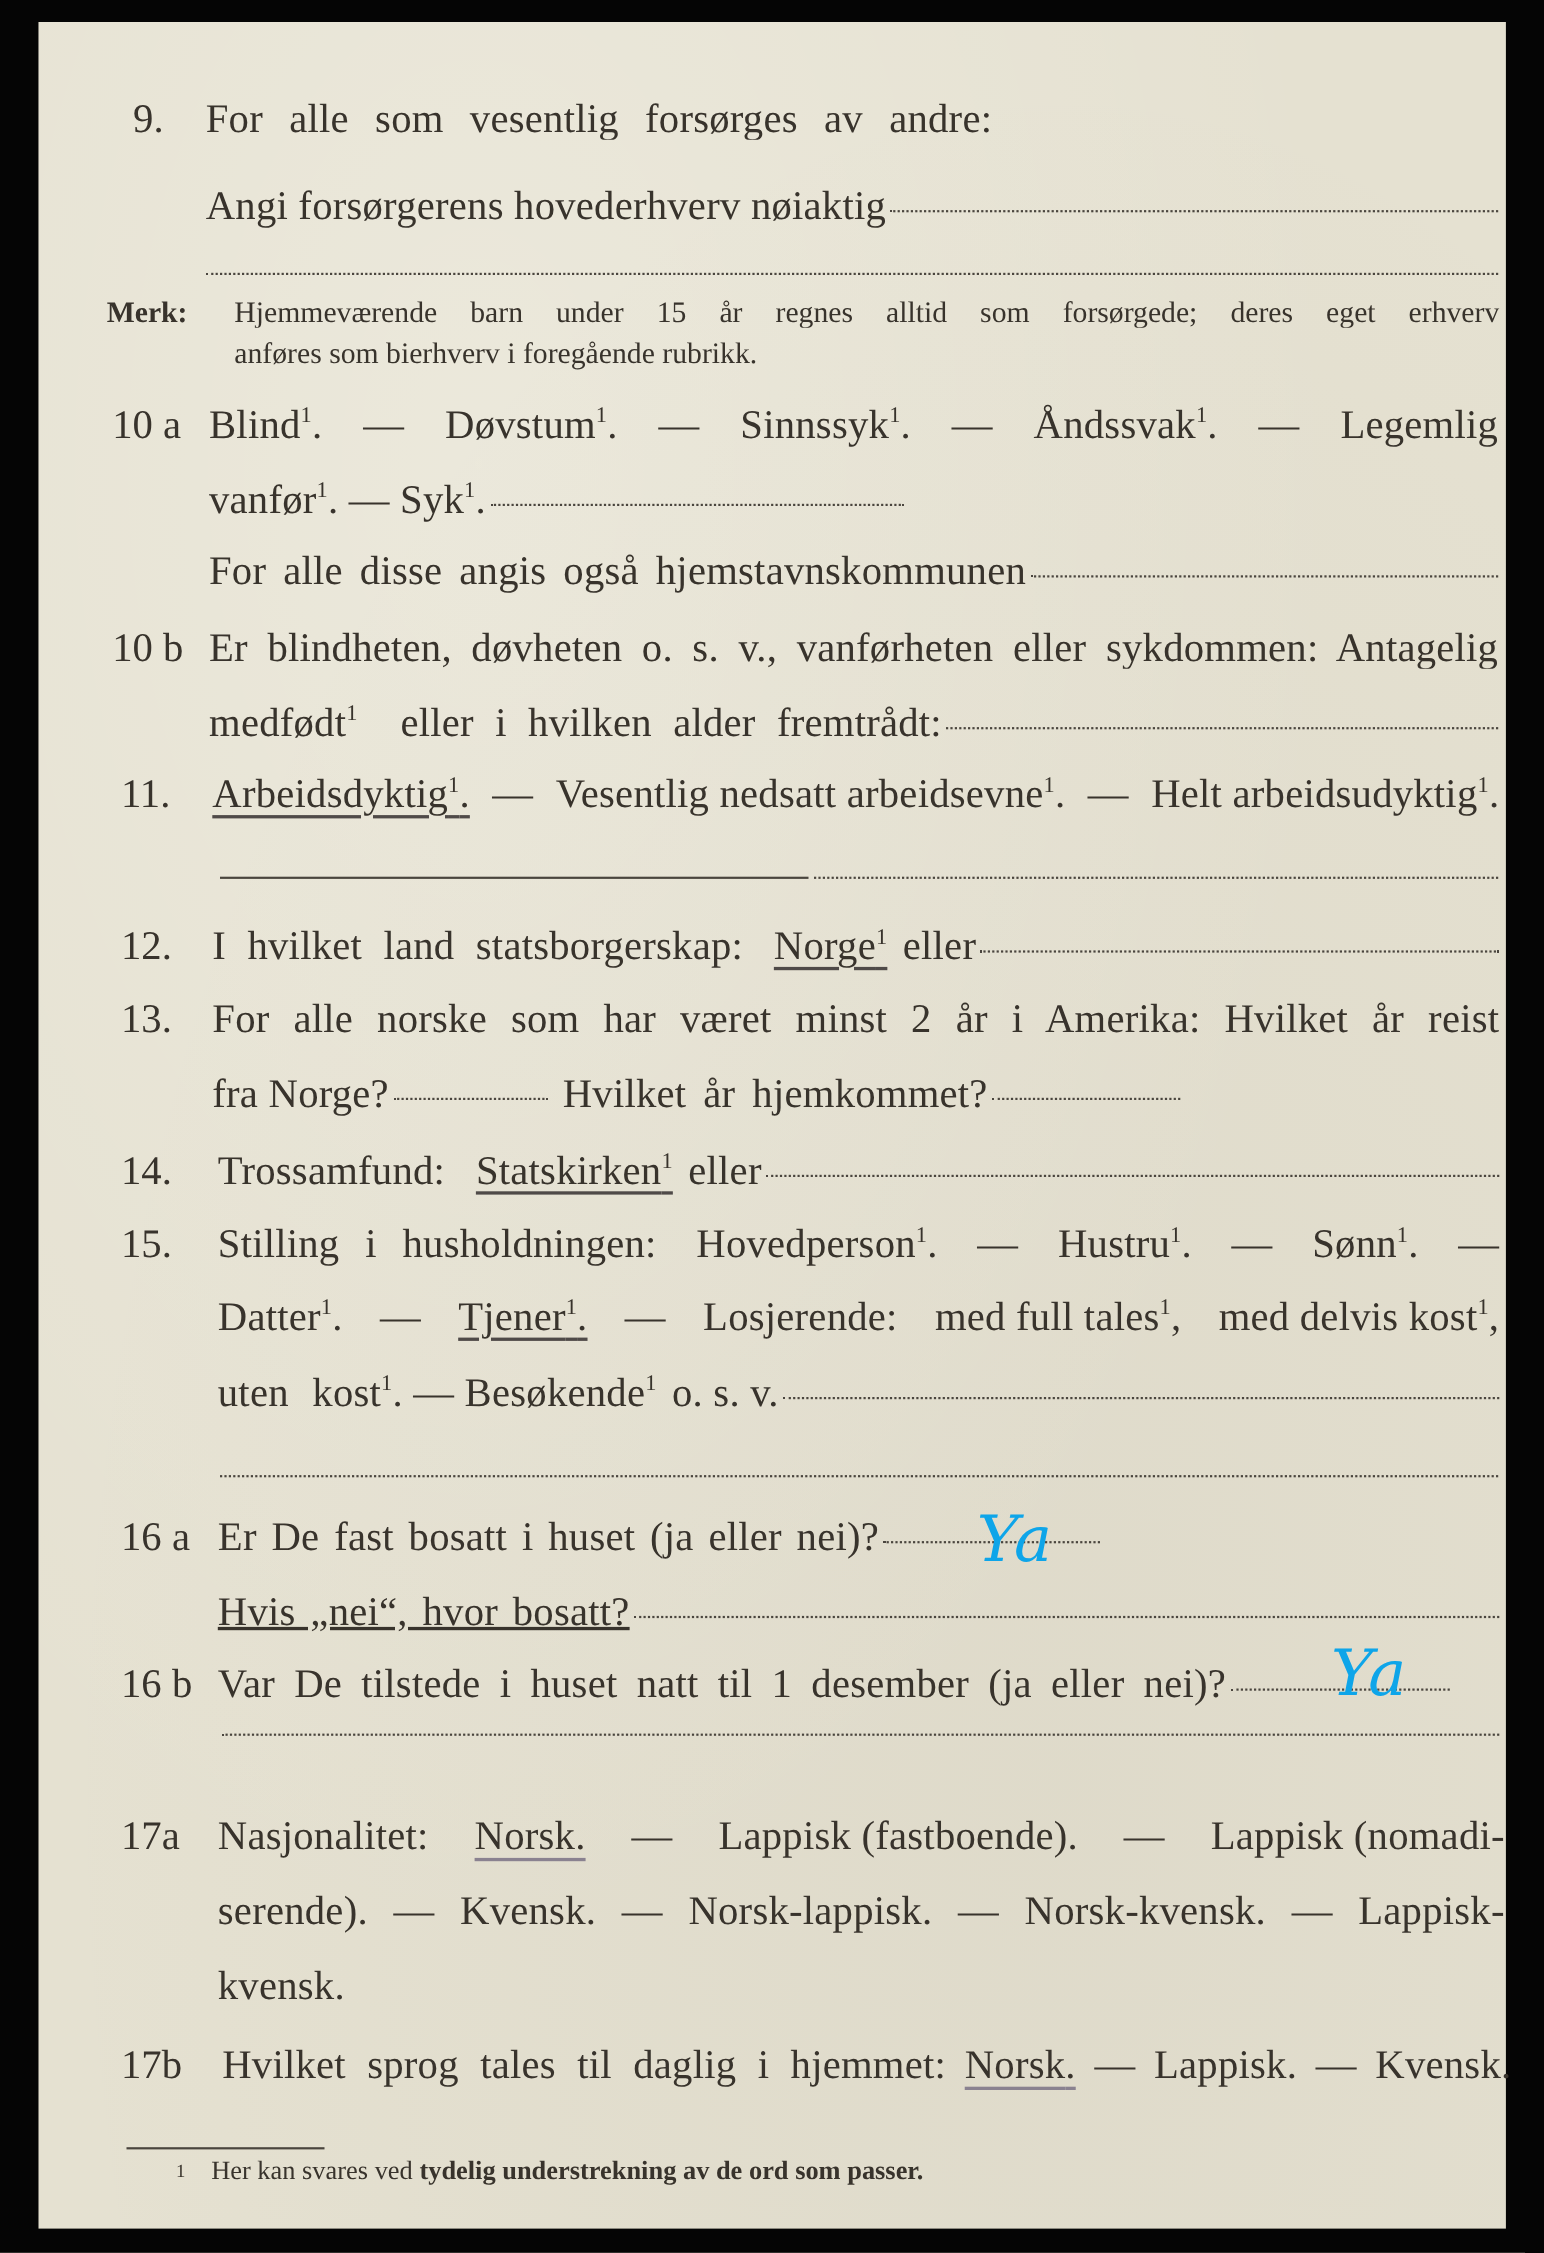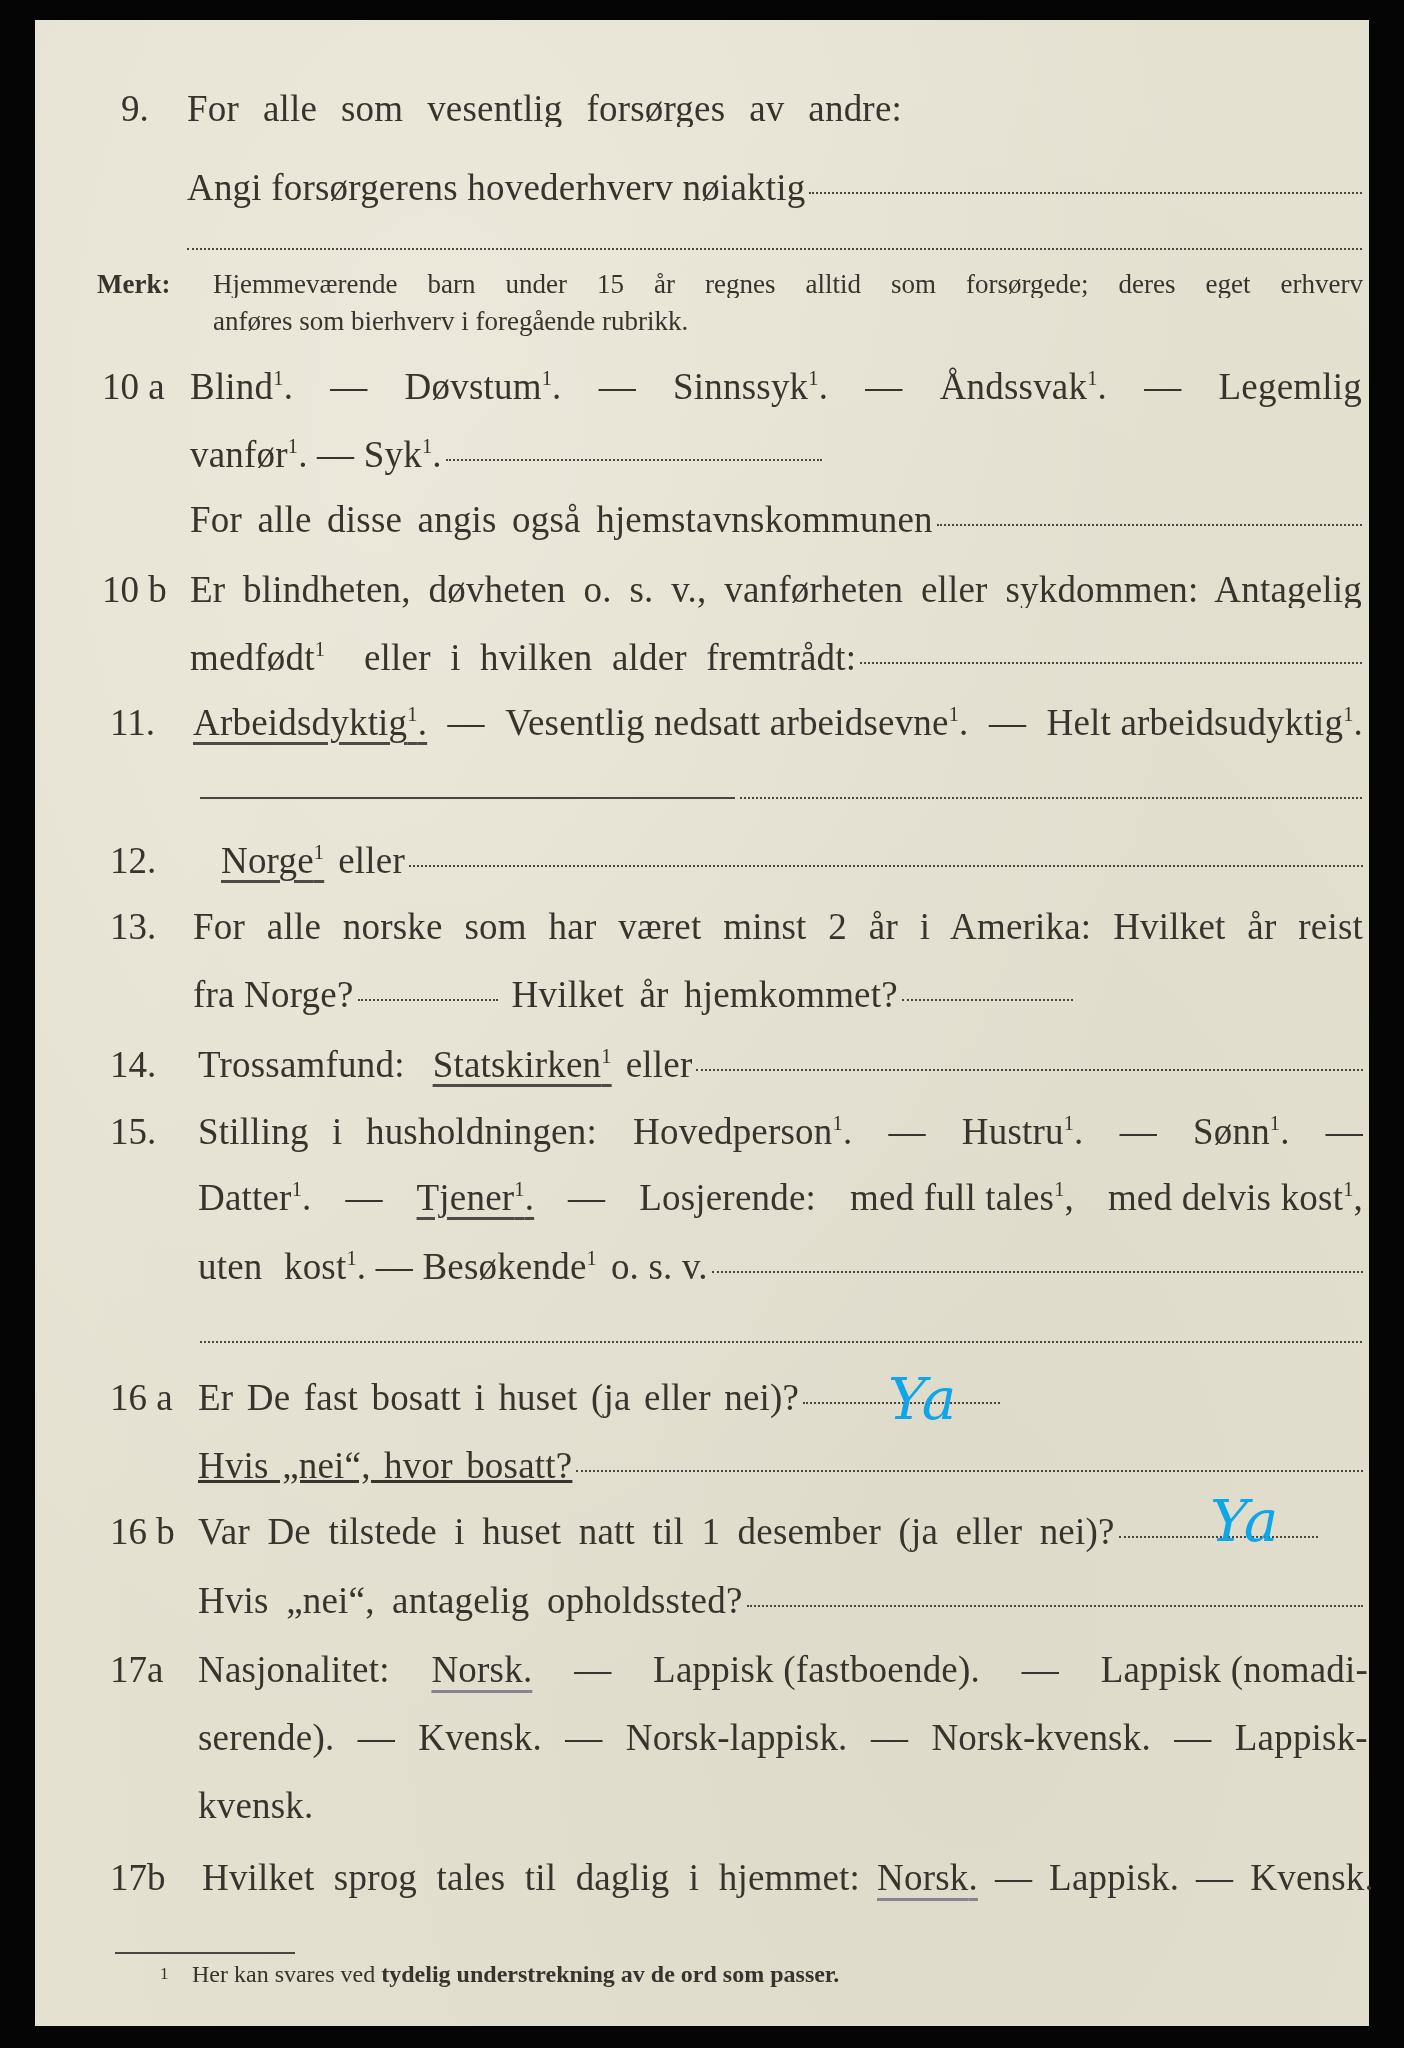--- a/index.html
+++ b/index.html
@@ -95,20 +95,21 @@
   <span>—</span>
   <span><span>Vesentlig nedsatt arbeidsevne</span><span class="sup">1</span>.</span>
   <span>—</span>
   <span><span>Helt arbeidsudyktig</span><span class="sup">1</span>.</span>
 </div>
 <div class="rule dark" style="left:200px;top:797px;width:535px;"></div>
 <div class="rule" style="left:740px;top:797px;width:622px;"></div>
 
 <div class="num" style="left:110px;top:842px;">12.</div>
 <div class="ln row" style="left:193px;top:842px;width:1170px;">
+  <span style="word-spacing:10px;">I hvilket land statsborgerskap:</span>
   <span class="gap"></span>
     <span class="gap"></span>
   <span class="ul"><span>Norge</span><span class="sup">1</span></span>
   <span class="gap"></span>
   <span>eller</span>
   <span class="fill"></span>
 </div>
 
 <div class="num" style="left:110px;top:908px;">13.</div>
 <div class="ln just" style="left:193px;top:908px;width:1170px;">For alle norske som har været minst 2 år i Amerika: Hvilket år reist</div>
@@ -171,21 +172,20 @@
   <span class="fill"></span>
 </div>
 
 <div class="num" style="left:110px;top:1513px;">16 b</div>
 <div class="ln row" style="left:198px;top:1513px;width:1120px;">
   <span style="word-spacing:8px;">Var De tilstede i huset natt til 1 desember (ja eller nei)?</span>
   <span class="fill"></span>
 </div>
 <div class="hand" style="left:1210px;top:1492px;">Ya</div>
 <div class="ln row" style="left:198px;top:1582px;width:1165px;">
-  <span style="word-spacing:8px;">Hvis „nei“, antagelig opholdssted?</span>
   <span class="fill"></span>
 </div>
 
 <div class="num" style="left:110px;top:1651px;">17a</div>
 <div class="ln" style="left:198px;top:1651px;width:1170px;display:flex;justify-content:space-between;">
   <span>Nasjonalitet:</span>
   <span class="ul-pencil">Norsk.</span>
   <span>—</span>
   <span>Lappisk (fastboende).</span>
   <span>—</span>

